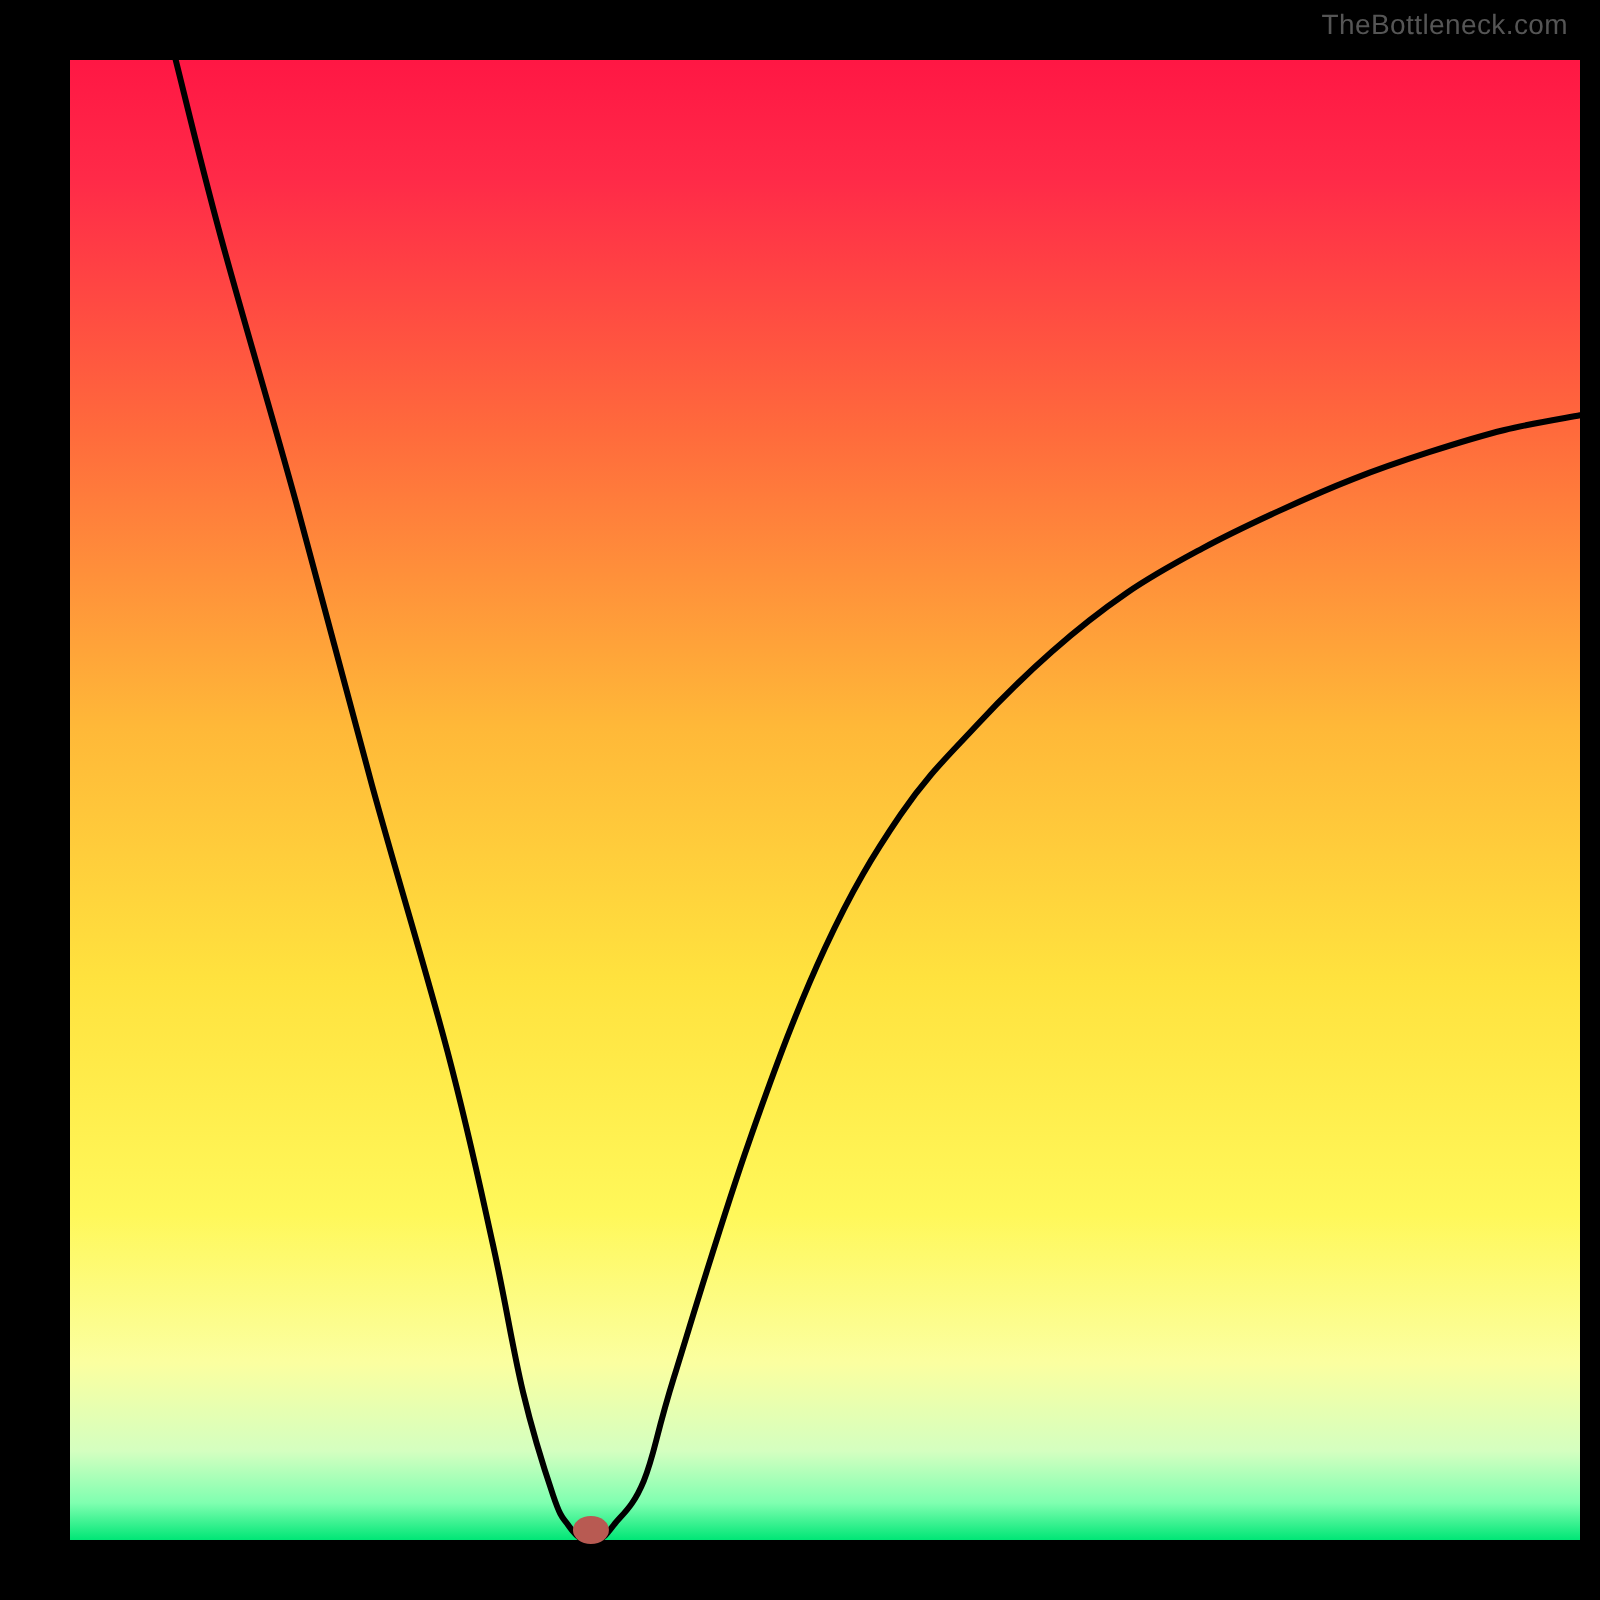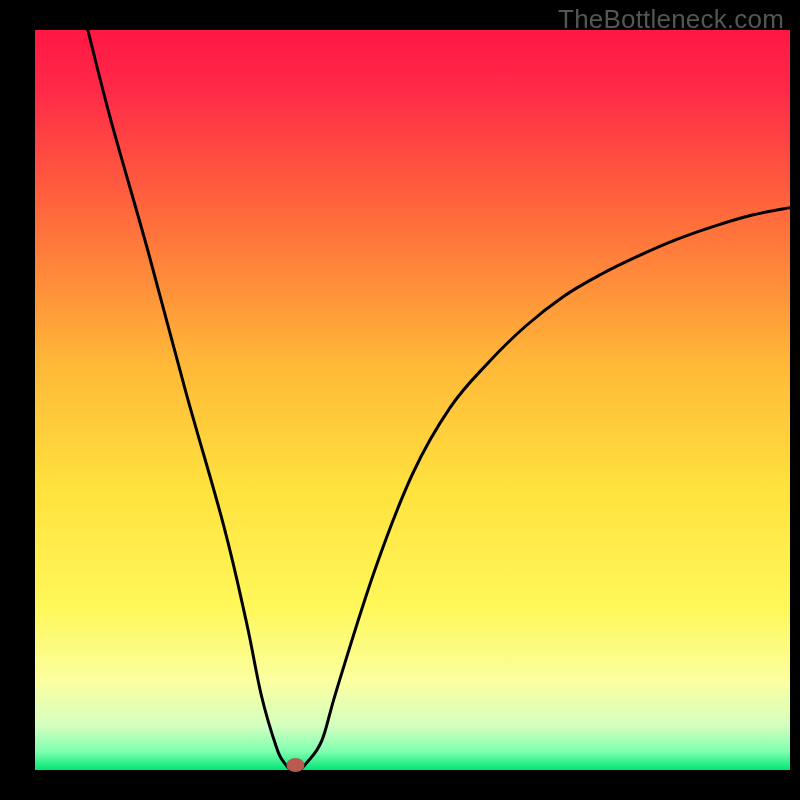--- a/index.html
+++ b/index.html
@@ -14,21 +14,21 @@
     position: relative;
     width: 800px;
     height: 800px;
     background: #000;
   }
   .watermark {
     position: absolute;
     top: 4px;
     right: 16px;
     color: #555;
-    font-size: 26px;
+    font-size: 14px;
     font-weight: 500;
     letter-spacing: 0.2px;
     pointer-events: none;
   }
   svg {
     position: absolute;
     top: 0;
     left: 0;
   }
 </style>

